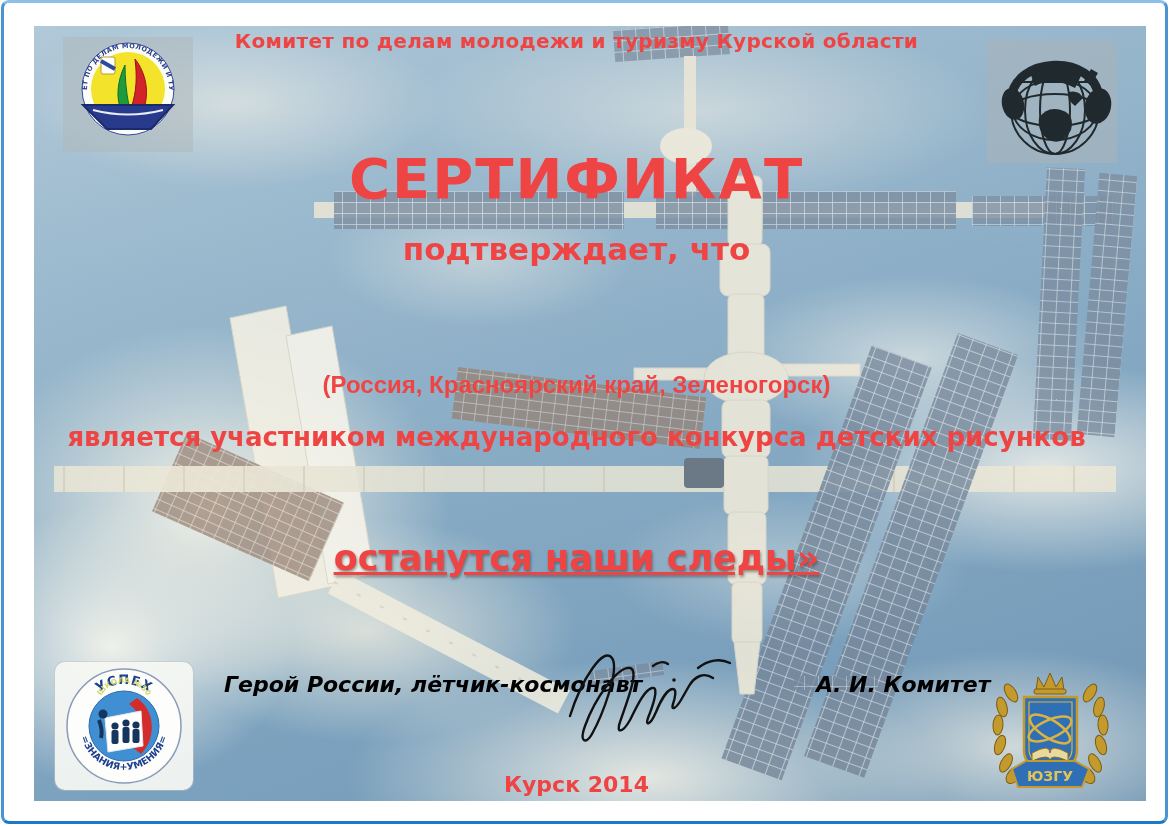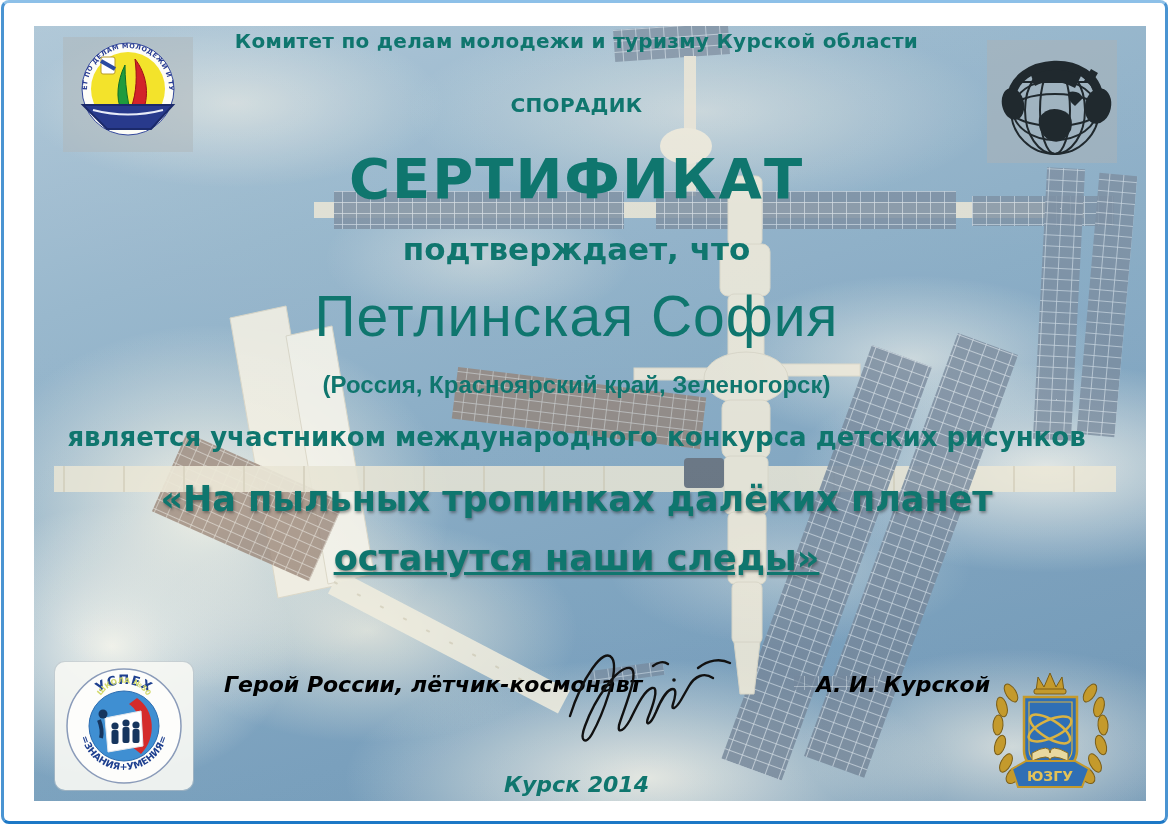--- a/index.html
+++ b/index.html
@@ -26,34 +26,34 @@
   .photo::after{content:"";position:absolute;inset:0;background:linear-gradient(rgba(255,255,255,.12),rgba(255,255,255,.04));}
   .iss{position:absolute;left:0;top:0;width:100%;height:100%;opacity:.88;}
   
   .logo{position:absolute;z-index:20;}
   .logo-committee{left:63px;top:37px;width:130px;height:115px;background:rgba(175,184,188,.55);}
   .logo-sporadik{left:987px;top:40px;width:130px;height:123px;background:rgba(170,179,184,.55);}
   .logo-school{left:55px;top:662px;width:138px;height:128px;background:rgba(246,247,243,.92);border-radius:10px;box-shadow:0 0 0 1px rgba(190,195,200,.5);}
   .logo-univ{left:984px;top:663px;width:133px;height:134px;}
   .logo svg{display:block;width:100%;height:100%;}
   
-  .tline{position:absolute;left:0;right:16px;text-align:center;color:#0f766e;z-index:30;}
+  .tline{position:absolute;left:0;right:16px;text-align:center;color:#ef4444;z-index:30;}
   .hdr{font-size:20px;font-weight:bold;letter-spacing:.3px;}
   .hdr1{top:29px;} .hdr2{top:63px;} .hdr3{top:93px;}
   .title{top:146px;font-size:56px;font-weight:bold;letter-spacing:2px;}
   .confirms{top:231px;font-size:31px;font-weight:bold;}
   .name{top:283px;font-size:57px;font-weight:normal;font-family:"Liberation Sans",sans-serif;letter-spacing:1px;}
   .loc{top:371px;font-size:24px;font-family:"Liberation Sans",sans-serif;font-weight:bold;}
   .body-line{top:422px;font-size:26px;font-weight:bold;}
   .contest{font-size:35px;font-weight:bold;text-shadow:1px 2px 3px rgba(35,35,35,.45);}
   .contest1{top:479px;} .contest2{top:538px;text-decoration:underline;}
   .sig-label{position:absolute;left:224px;top:672px;font-size:22px;font-weight:bold;font-style:italic;z-index:30;}
   .sig-name{position:absolute;left:816px;top:672px;font-size:22px;font-weight:bold;font-style:italic;z-index:30;}
   .sig-scrawl{position:absolute;left:550px;top:636px;width:210px;height:112px;z-index:30;}
-  .footer{top:772px;font-size:22px;font-weight:bold;font-style:italic;}
+  .footer{top:772px;font-size:22px;font-weight:bold;}
 </style>
 </head>
 <body>
 
 <div class="certificate">
 
   <div class="photo">
     <svg class="iss" viewBox="0 0 1112 775" preserveAspectRatio="none">
       <defs>
         <pattern id="grid1" width="14" height="11" patternUnits="userSpaceOnUse">
@@ -204,42 +204,39 @@
       <path d="M45,39 H88 V87 Q88,99 66.5,108 Q45,99 45,87 Z" fill="none" stroke="#d9b343" stroke-width="1.2"></path>
       <ellipse cx="66" cy="66" rx="23" ry="9" fill="none" stroke="#d9b343" stroke-width="2.5" transform="rotate(-24 66 66)"></ellipse>
       <ellipse cx="66" cy="66" rx="23" ry="9" fill="none" stroke="#d9b343" stroke-width="2.5" transform="rotate(32 66 66)"></ellipse>
       <path d="M48,90 Q66,80 66,90 Q66,80 84,90 L84,98 Q66,90 66,98 Q66,90 48,98 Z" fill="#e8d9a0" stroke="#8a6d1f"></path>
       <path d="M28,106 L42,98 H91 L105,106 L98,124 H34 Z" fill="#2f6fb5" stroke="#c49a2c" stroke-width="2"></path>
       <text x="66" y="118" font-size="14" font-weight="bold" fill="#e3c258" text-anchor="middle">ЮЗГУ</text>
     </svg>
   </div>
 
   <div class="tline hdr hdr1">Комитет по делам молодежи и туризму Курской области</div>
-  <div class="tline hdr hdr3">СПОРАДИК</div>
 
   <div class="tline title">СЕРТИФИКАТ</div>
   <div class="tline confirms">подтверждает, что</div>
 
-  <div class="tline name">Петлинская София</div>
   <div class="tline loc">(Россия, Красноярский край, Зеленогорск)</div>
 
   <div class="tline body-line">является участником международного конкурса детских рисунков</div>
 
-  <div class="tline contest contest1">«На пыльных тропинках далёких планет</div>
   <div class="tline contest contest2">останутся наши следы»</div>
 
   <div class="sig-label">Герой России, лётчик-космонавт</div>
 
   <svg class="sig-scrawl" viewBox="0 0 210 112">
     <g fill="none" stroke="#111" stroke-width="2.4" stroke-linecap="round">
       <path d="M 20,80 C 32,42 54,10 62,22 C 70,34 52,80 42,98 C 36,109 29,106 35,90 C 45,62 68,30 80,32 C 90,34 76,68 70,86 C 66,97 72,98 80,84 C 86,72 94,54 102,52 C 110,50 102,72 98,82 C 95,90 100,90 106,76 C 110,66 117,53 123,53 C 127,53 125,62 123,68 C 121,74 125,74 131,64 L 139,50 C 145,40 154,36 163,42"></path>
       <path d="M 148,32 C 158,24 170,22 180,27"></path>
       <path d="M 103,30 C 108,26 114,25 118,28"></path>
     </g>
     <circle cx="124" cy="44" r="1.8" fill="#111"></circle>
   </svg>
 
-  <div class="sig-name">А. И. Курской</div>
+  <div class="sig-name">А. И. Комитет</div>
 
   <div class="tline footer">Курск 2014</div>
 
   <div class="frame"></div>
 </div>
 
 </body></html>

